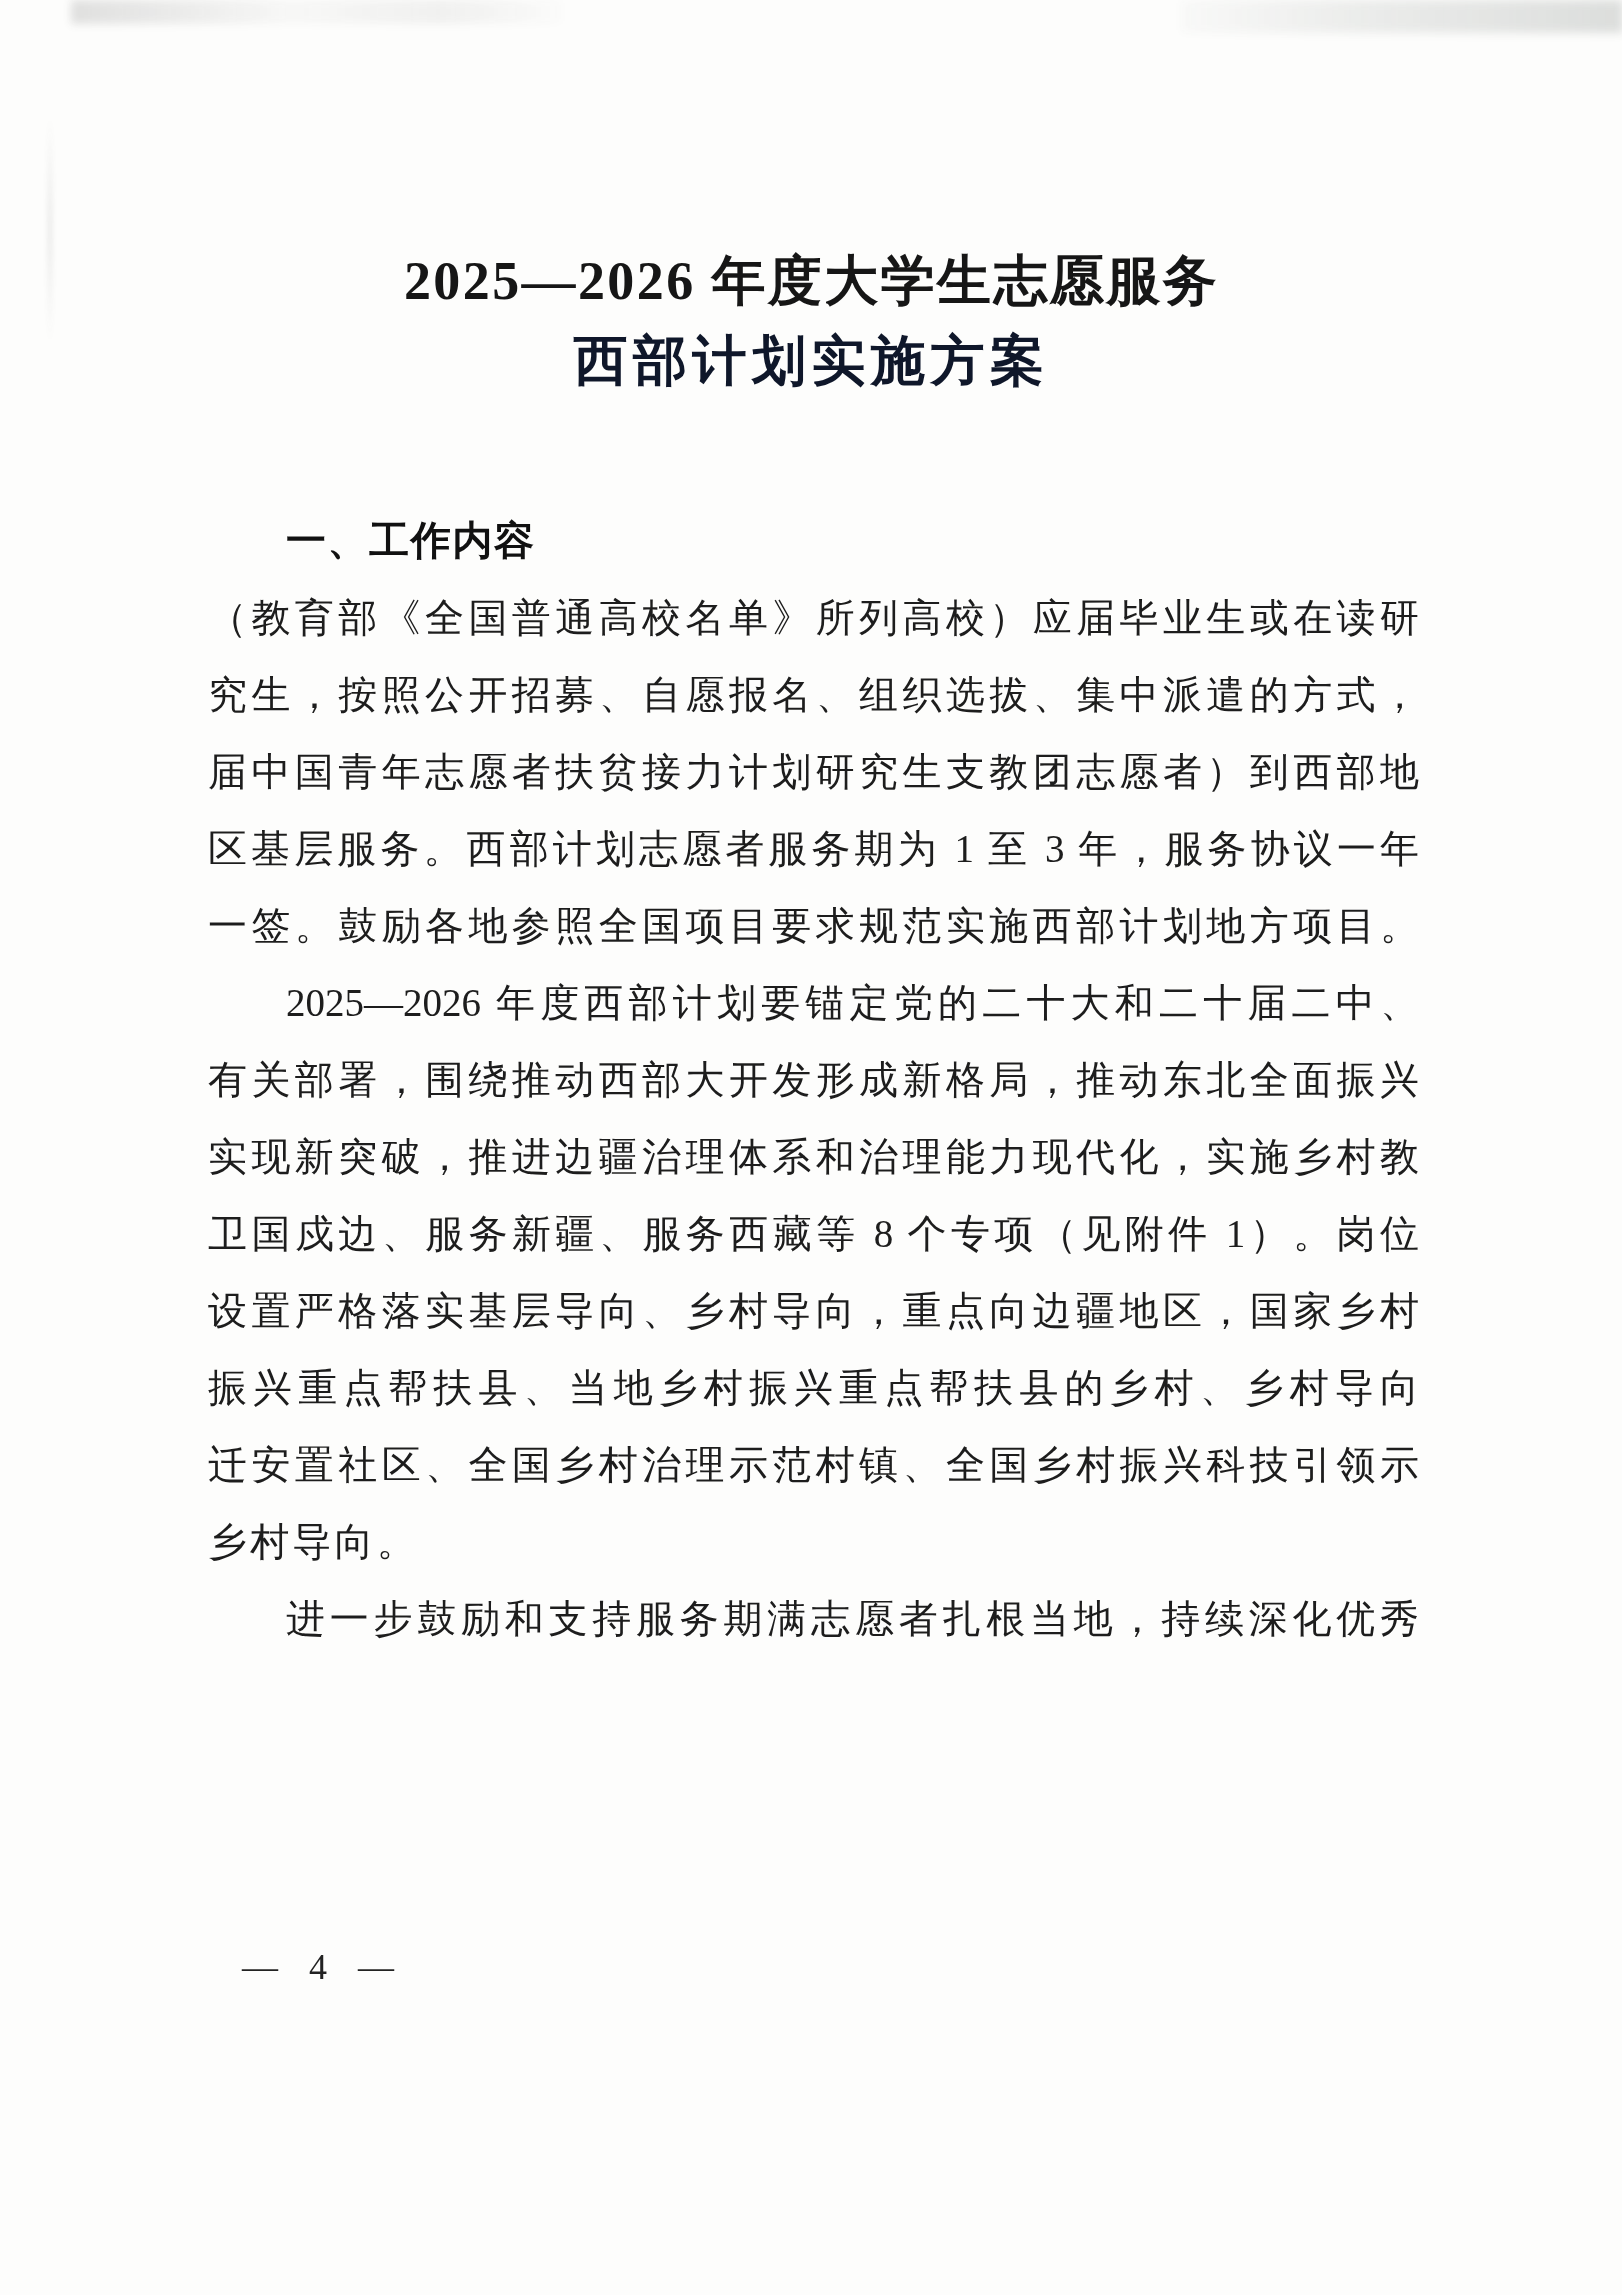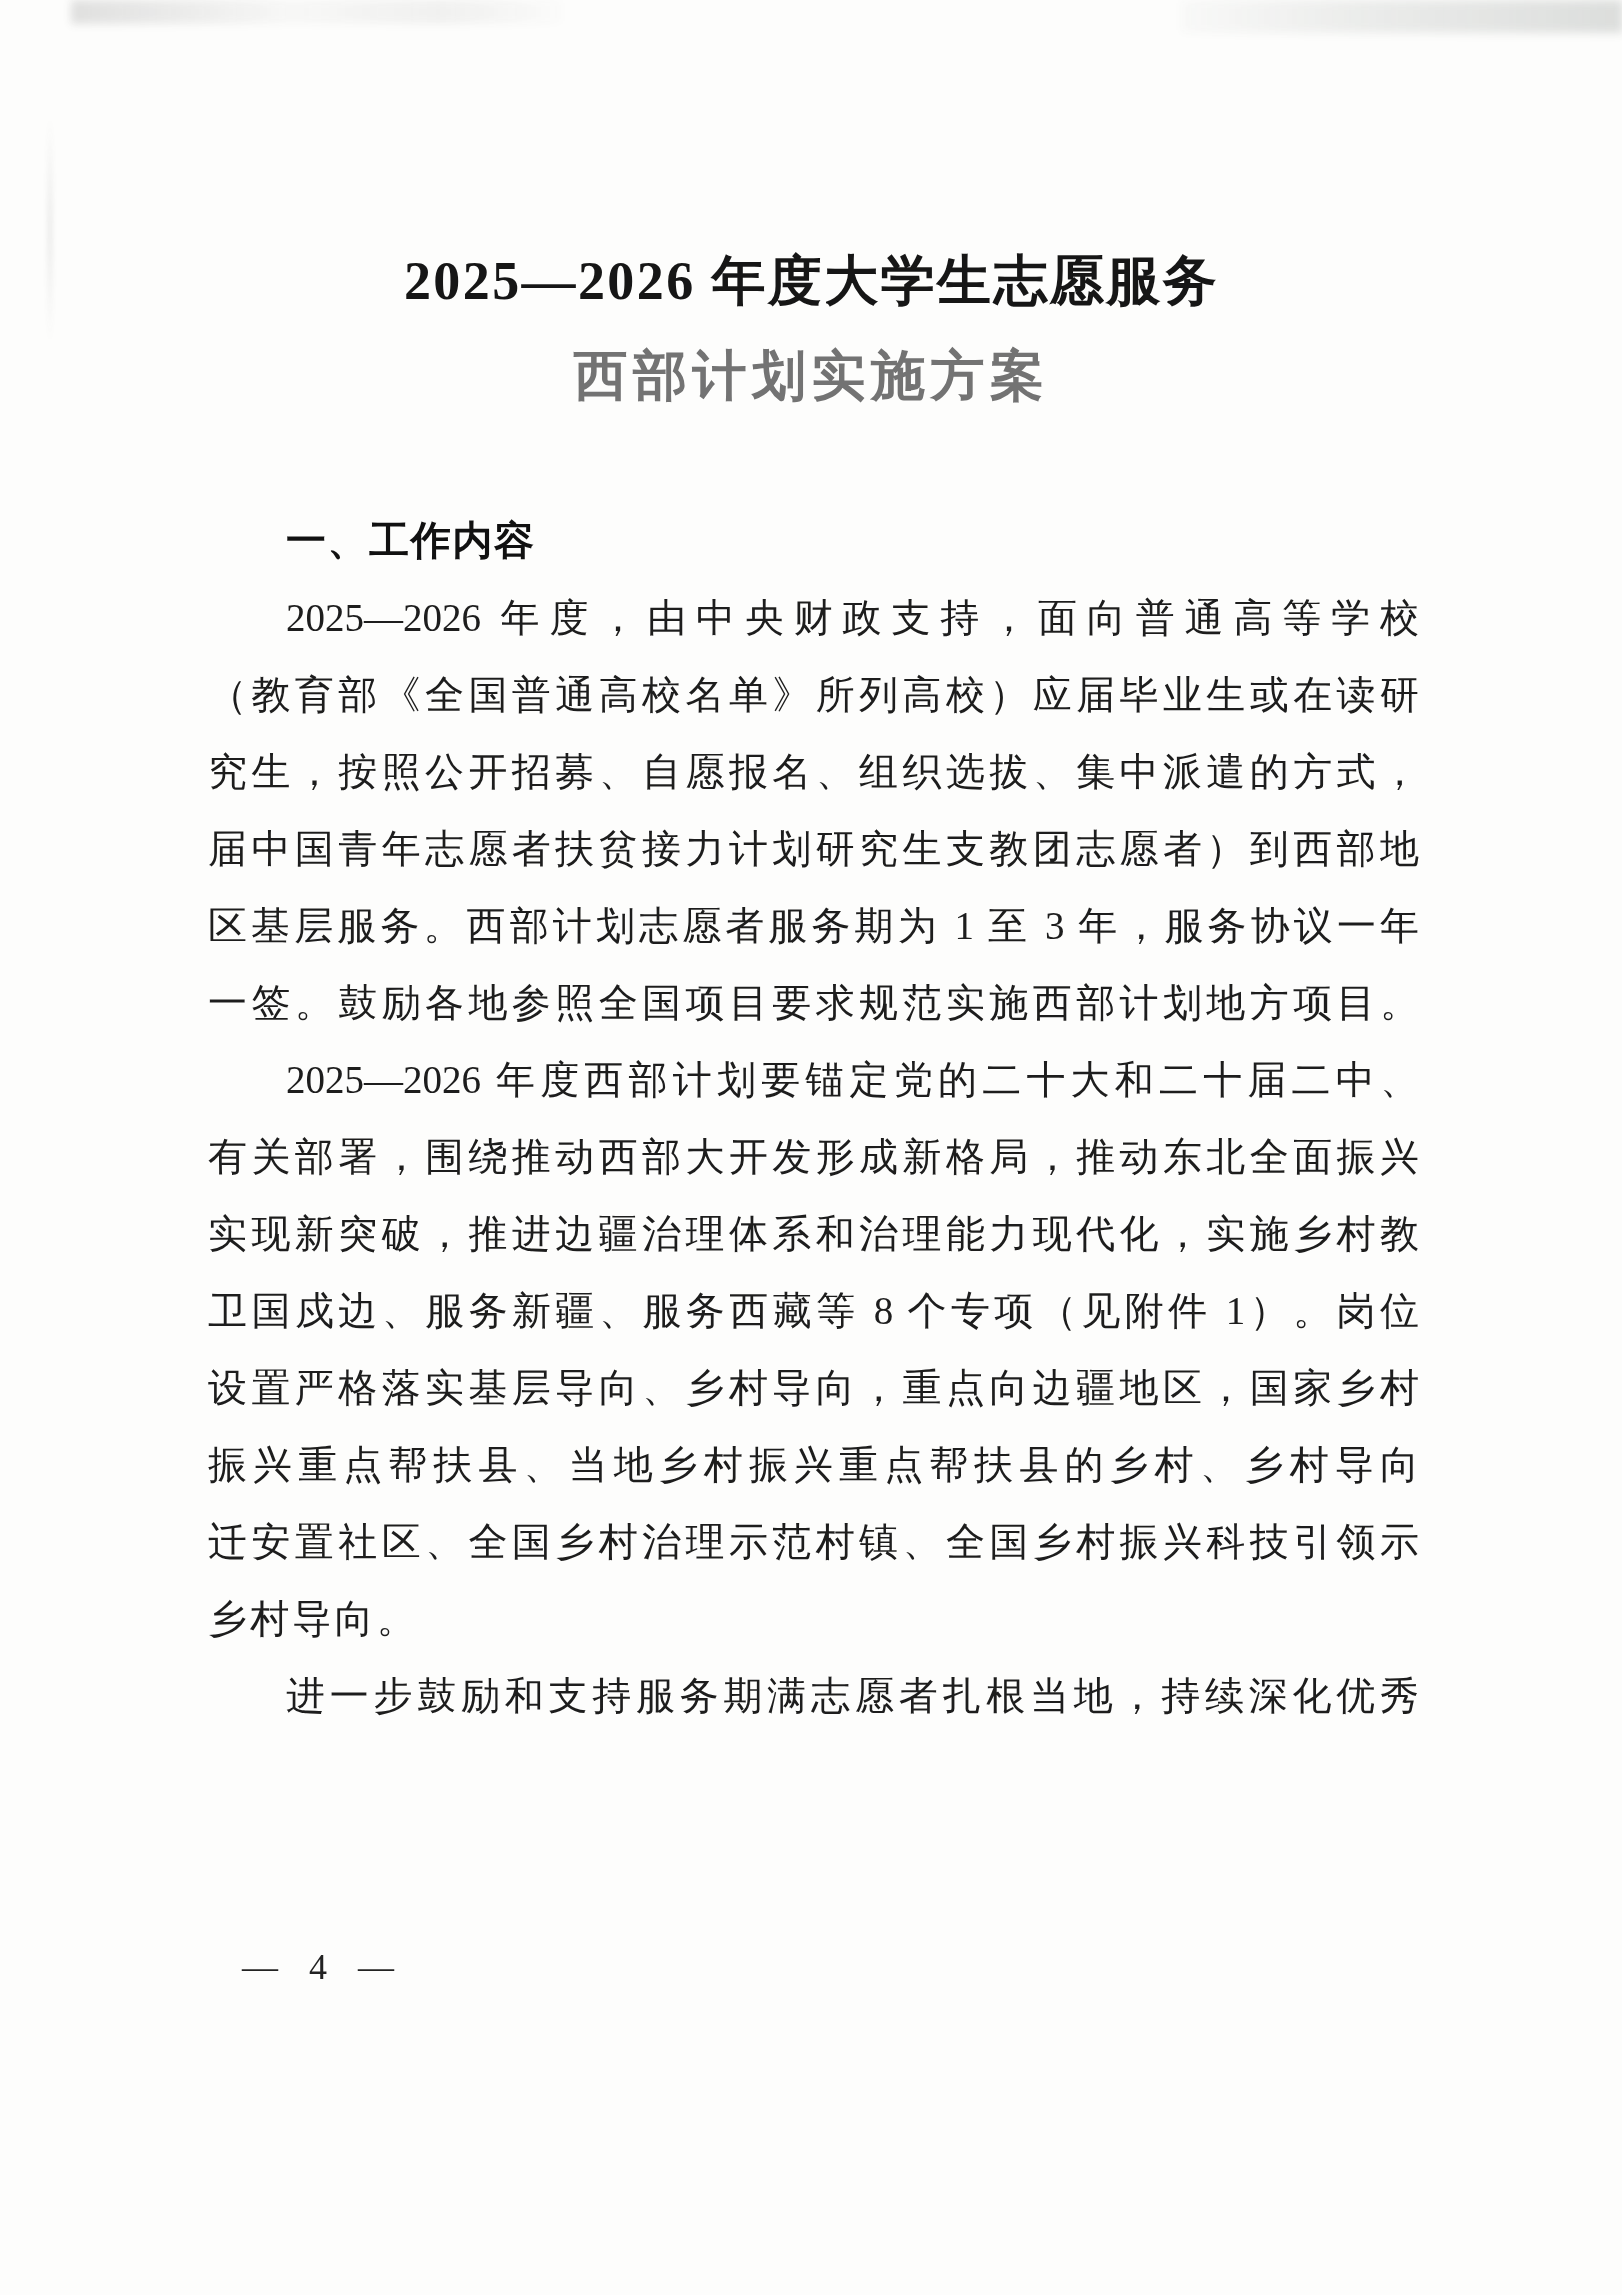--- a/index.html
+++ b/index.html
@@ -33,23 +33,23 @@
   }
 
   .title-block { position: absolute; left: 0; top: 235px; width: 100%; text-align: center; }
   .title-line1 {
     font-size: 54px; font-weight: bold; letter-spacing: 2.4px;
     color: #161616; line-height: 68px;
     font-family: "Liberation Serif", "DejaVu Serif", serif;
     margin-top: 12px;
   }
   .title-line2 {
-    margin-top: 27px;
+    margin-top: 12px;
     font-size: 54px; font-weight: bold; letter-spacing: 5.5px;
-    color: #737373; line-height: 68px;
+    color: #0f172a; line-height: 68px;
   }
 
   .content {
     position: absolute; left: 208px; top: 502px; width: 1211px;
   }
   .line {
     height: 77px; line-height: 77px;
     font-size: 39px; color: #1d1d1d;
     white-space: nowrap;
   }
@@ -82,21 +82,20 @@
   <div class="noise-top-right"></div>
   <div class="noise-left-smudge"></div>
 
   <div class="title-block">
     <div class="title-line1">2025—2026 年度大学生志愿服务</div>
     <div class="title-line2">西部计划实施方案</div>
   </div>
 
   <div class="content">
     <div class="line heading">一、工作内容</div>
-    <div class="line just indent">2025—2026 年度，由中央财政支持，面向普通高等学校</div>
     <div class="line just">（教育部《全国普通高校名单》所列高校）应届毕业生或在读研</div>
     <div class="line just">究生，按照公开招募、自愿报名、组织选拔、集中派遣的方式，</div>
     <div class="line just">届中国青年志愿者扶贫接力计划研究生支教团志愿者）到西部地</div>
     <div class="line just">区基层服务。西部计划志愿者服务期为 1 至 3 年，服务协议一年</div>
     <div class="line just">一签。鼓励各地参照全国项目要求规范实施西部计划地方项目。</div>
     <div class="line just indent">2025—2026 年度西部计划要锚定党的二十大和二十届二中、</div>
     <div class="line just">有关部署，围绕推动西部大开发形成新格局，推动东北全面振兴</div>
     <div class="line just">实现新突破，推进边疆治理体系和治理能力现代化，实施乡村教</div>
     <div class="line just">卫国戍边、服务新疆、服务西藏等 8 个专项（见附件 1）。岗位</div>
     <div class="line just">设置严格落实基层导向、乡村导向，重点向边疆地区，国家乡村</div>

